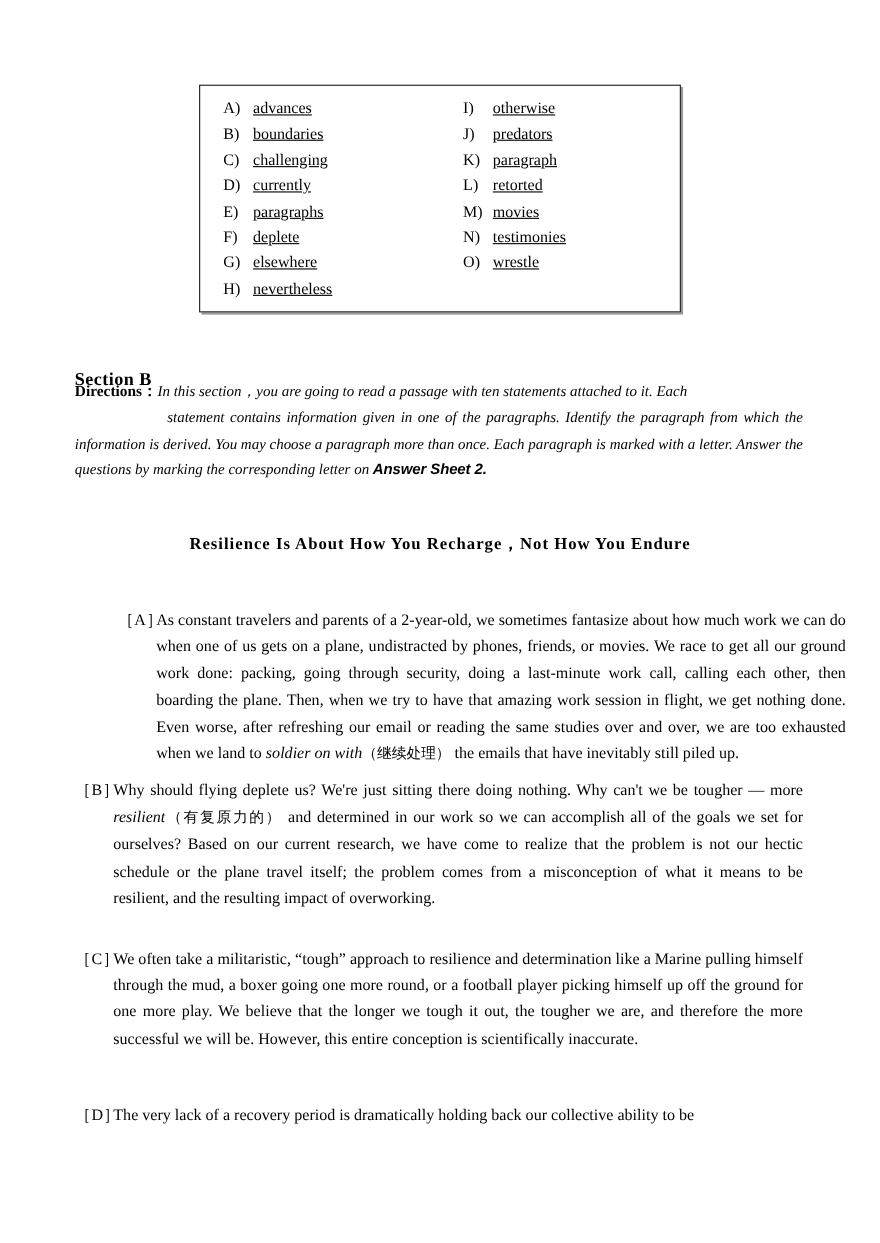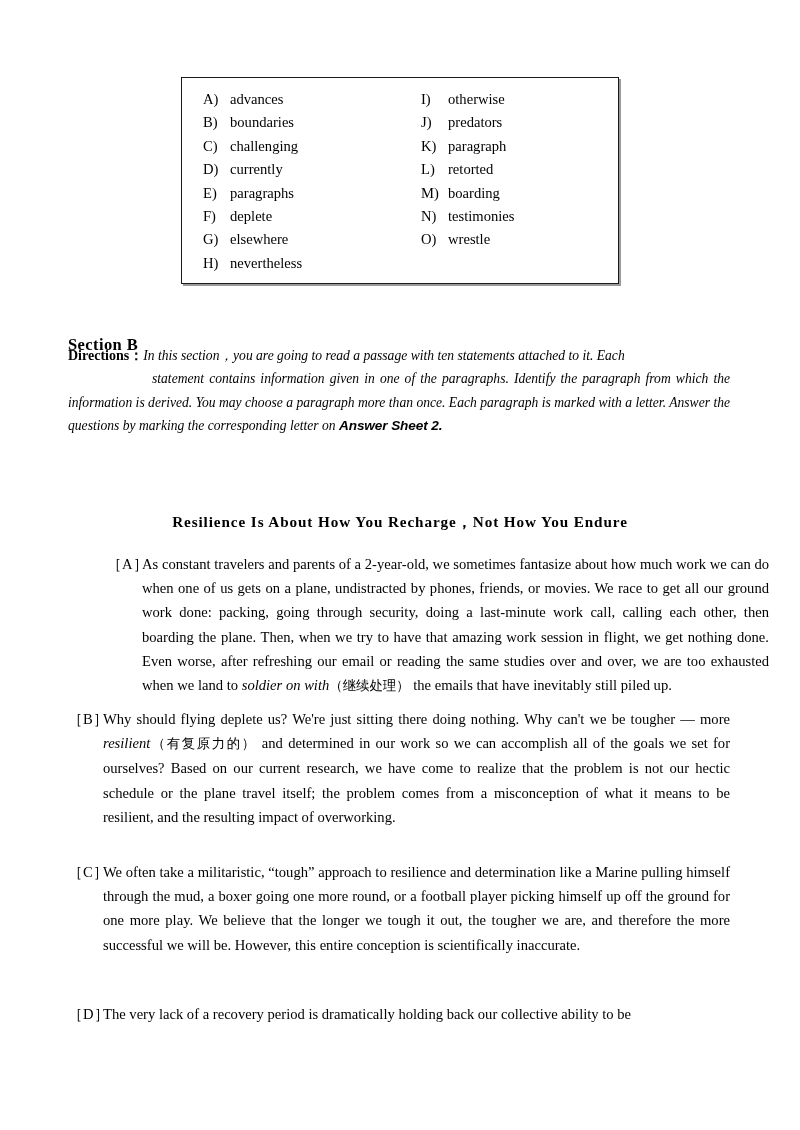--- a/index.html
+++ b/index.html
@@ -52,21 +52,21 @@
     align-items: baseline;
     font-size: 14.6px;
     line-height: 23.4px;
     white-space: nowrap;
   }
   .wb-letter {
     display: inline-block;
     width: 27px;
     flex: 0 0 27px;
   }
-  .wb-word { display: inline-block; }
+  .wb-word { display: inline-block; text-decoration: underline; }
 
   
   .section-heading {
     position: absolute;
     left: 68px;
     top: 335px;
     font-size: 16.5px;
     font-weight: bold;
     letter-spacing: 0.4px;
   }
@@ -99,21 +99,21 @@
     font-weight: bold;
     font-size: 13.6px;
     letter-spacing: -0.1px;
     margin-top: 34px;
   }
 
   
   .passage-title {
     position: absolute;
     left: 0;
-    top: 512px;
+    top: 484px;
     width: 800px;
     text-align: center;
     font-size: 15.2px;
     font-weight: bold;
     letter-spacing: 0.9px;
   }
 
   
   .para {
     position: absolute;
@@ -212,21 +212,21 @@
         <div class="wb-item">
           <span class="wb-letter">K)</span>
           <span class="wb-word">paragraph</span>
         </div>
         <div class="wb-item">
           <span class="wb-letter">L)</span>
           <span class="wb-word">retorted</span>
         </div>
         <div class="wb-item">
           <span class="wb-letter">M)</span>
-          <span class="wb-word">boarding</span>
+          <span class="wb-word">movies</span>
         </div>
         <div class="wb-item">
           <span class="wb-letter">N)</span>
           <span class="wb-word">testimonies</span>
         </div>
         <div class="wb-item">
           <span class="wb-letter">O)</span>
           <span class="wb-word">wrestle</span>
         </div>
       </div>

